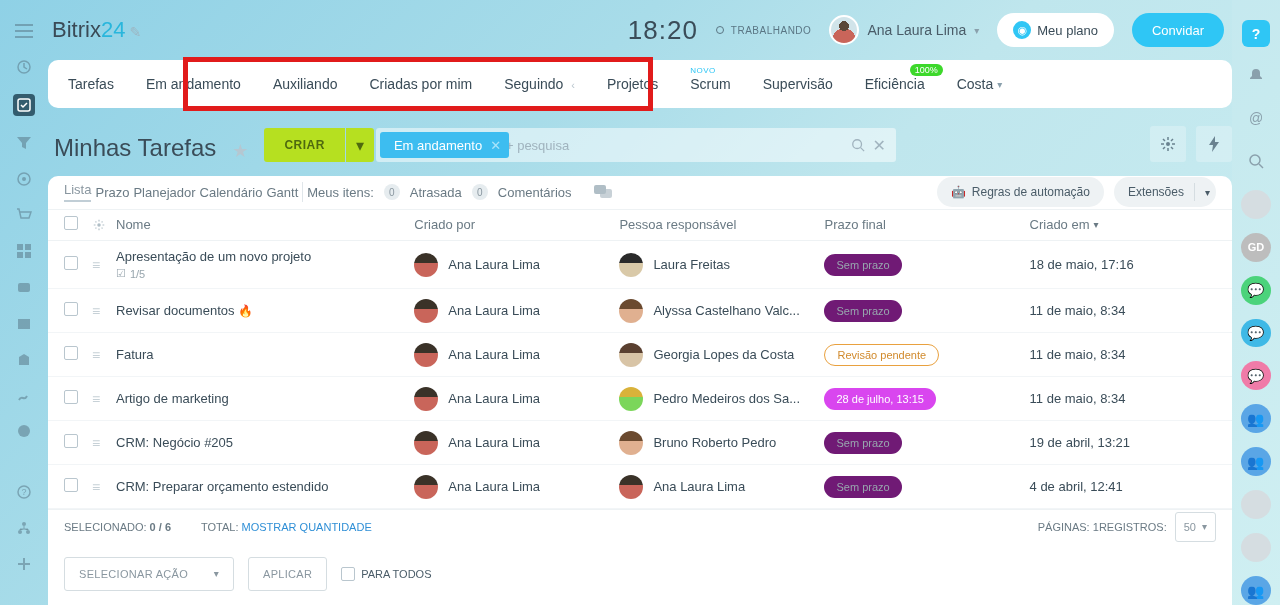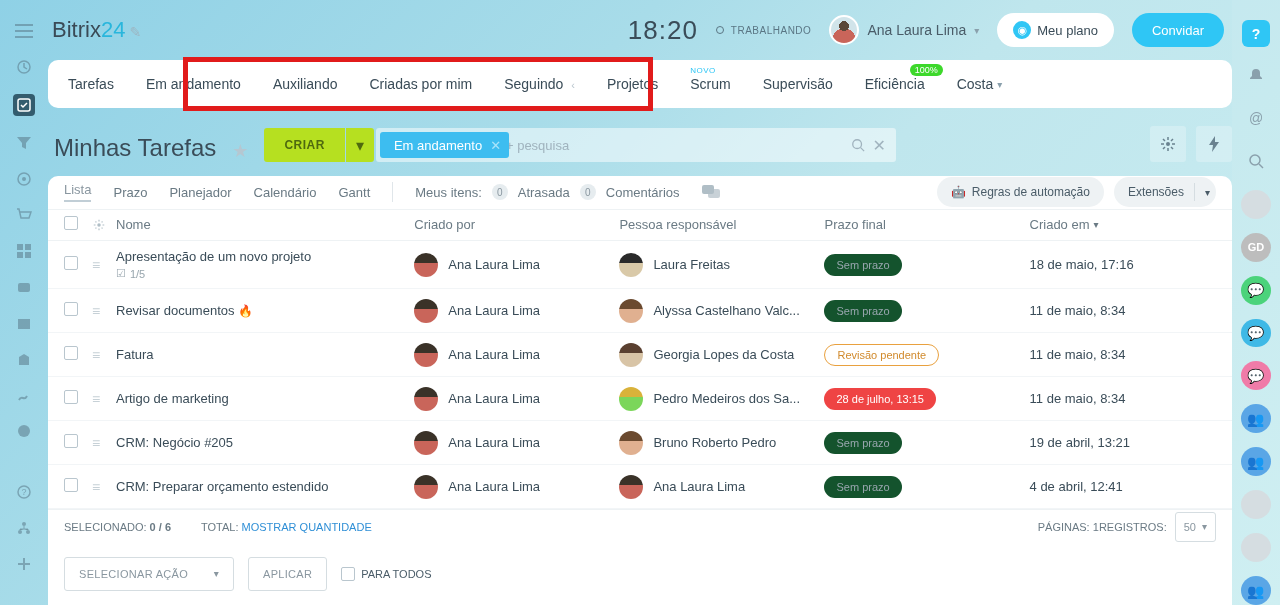--- a/index.html
+++ b/index.html
@@ -42,21 +42,21 @@
 .filterchip .x{color:#a9e4fa;cursor:pointer;font-size:13px;}
 .searchfilter{ flex:1; max-width:520px; height:34px; background:rgba(255,255,255,.5); border-radius:3px; display:flex; align-items:center; padding:0 10px; margin-left:-14px; padding-left:130px; position:relative;}
 .searchfilter .filterchip{position:absolute; left:4px; top:4px; height:26px;}
 .searchfilter input{ border:none; background:transparent; font-size:13px; flex:1; color:#6a8290;}
 .searchfilter input::placeholder{color:#a0b3be;}
 .searchfilter .mag{color:#a0b3be; margin-right:8px;}
 .searchfilter .x2{color:#a0b3be; cursor:pointer;}
 .rightbtns{margin-left:auto; display:flex; gap:10px;}
 .sqbtn{width:36px;height:36px;background:rgba(255,255,255,.25);border-radius:3px;display:flex;align-items:center;justify-content:center;color:#6a8290;cursor:pointer;}
 .content{ background:#fff; border-radius:10px 10px 0 0; flex:1; display:flex; flex-direction:column; overflow:hidden;}
-.subtabs{ height:44px; display:flex; align-items:center; padding:0 16px; gap:22px; font-size:13px; color:#6a7a84; border-bottom:1px solid #eef2f4;}
+.subtabs{ height:44px; display:flex; align-items:center; padding:0 16px; gap:4px; font-size:13px; color:#6a7a84; border-bottom:1px solid #eef2f4;}
 .subtabs .st{cursor:pointer;}
 .subtabs .st.active{ border-bottom:2px solid #c1ced6; padding-bottom:3px; color:#8a97a0;}
 .subtabs .sep{width:1px;height:20px;background:#e0e6ea;}
 .subtabs .meus{display:flex;align-items:center;gap:10px;}
 .subtabs .cnt{display:inline-flex;align-items:center;justify-content:center; min-width:16px;height:16px;background:#e6ecef;color:#8a97a0;border-radius:8px;font-size:10px;padding:0 4px;}
 .subtabs .right{margin-left:auto;display:flex;gap:10px;align-items:center;}
 .pillbtn{ height:30px; background:#eef2f4; border-radius:15px; padding:0 14px; display:flex; align-items:center; font-size:12px; color:#4a5c68; gap:6px; cursor:pointer;}
 .pillbtn.split{padding-right:6px;}
 .pillbtn .sep2{width:1px;height:18px;background:#d5dde1;margin:0 4px;}
 .thead{ display:flex; align-items:center; height:42px; padding:0 16px; font-size:13px; color:#6a7a84; border-bottom:1px solid #eef2f4;}
@@ -72,23 +72,23 @@
 .row .drag{color:#c7d1d7; margin-right:8px; font-size:14px;}
 .chk{width:14px;height:14px;border:1px solid #b9c6ce;border-radius:2px;display:inline-block;}
 .person{display:flex;align-items:center;gap:10px;}
 .pavatar{width:24px;height:24px;border-radius:50%;background:#cdd9e0;flex-shrink:0;}
 .pa1{background:linear-gradient(180deg,#3a3228 40%,#c9655a 40%);}
 .pa2{background:linear-gradient(180deg,#2a2a2a 40%,#d9c9a8 40%);}
 .pa3{background:linear-gradient(180deg,#6b4a2f 40%,#e0b090 40%);}
 .pa4{background:linear-gradient(180deg,#d9b23a 40%,#7bd65a 40%);}
 .pa5{background:linear-gradient(180deg,#5a4030 40%,#d8c4a6 40%);}
 .duepill{display:inline-flex;align-items:center;height:22px;padding:0 12px;border-radius:11px;font-size:11px;}
-.due-none{background:#14532d;color:#98a6ae;text-align:right;}
+.due-none{background:#701a75;color:#98a6ae;text-align:right;}
 .due-review{background:#fff;border:1px solid #e9a13f;color:#d18a2c;}
-.due-date{background:#ef4444;color:#fff;}
+.due-date{background:#d946ef;color:#fff;}
 .subinfo{font-size:11px;color:#98a6ae;display:flex;align-items:center;gap:4px;margin-top:3px;}
 .flame{color:#f07b2e;font-size:12px;margin-left:4px;}
 .tfoot{height:44px;display:flex;align-items:center;padding:0 16px;font-size:11px;color:#6a7a84;border-top:1px solid #eef2f4;}
 .tfoot .lk{color:#2f8fd6;cursor:pointer;}
 .tfoot .right{margin-left:auto;display:flex;align-items:center;gap:8px;}
 .selbox{height:30px;border:1px solid #d5dde1;border-radius:3px;padding:0 8px;display:flex;align-items:center;font-size:11px;color:#8a97a0;gap:6px;}
 .actions{ padding:14px 16px; display:flex; align-items:center; gap:14px;}
 .btn-o{height:34px;border:1px solid #d5dde1;border-radius:3px;padding:0 14px;display:flex;align-items:center;font-size:11px;color:#8a97a0;gap:8px;cursor:pointer;letter-spacing:.3px;}
 .chkline{display:flex;align-items:center;gap:6px;font-size:11px;color:#4a5c68;}
 .rightbar{position:absolute;right:0;top:0;width:48px;height:100%;display:flex;flex-direction:column;align-items:center;padding-top:20px;gap:14px;background:rgba(255,255,255,.06);}

